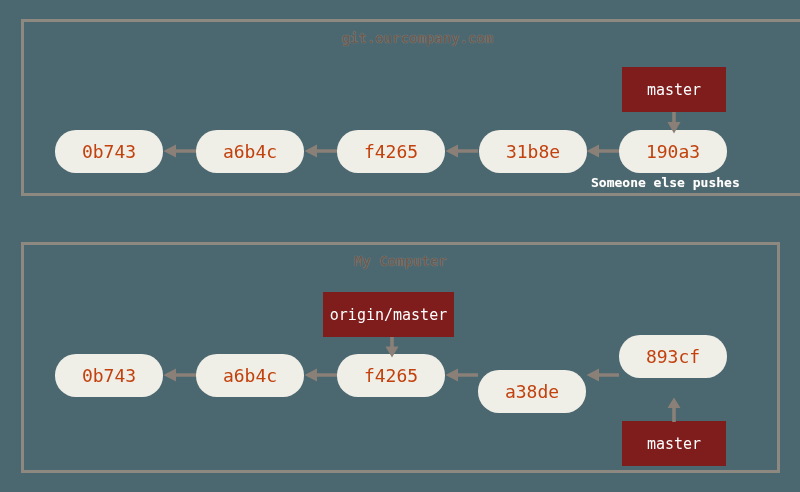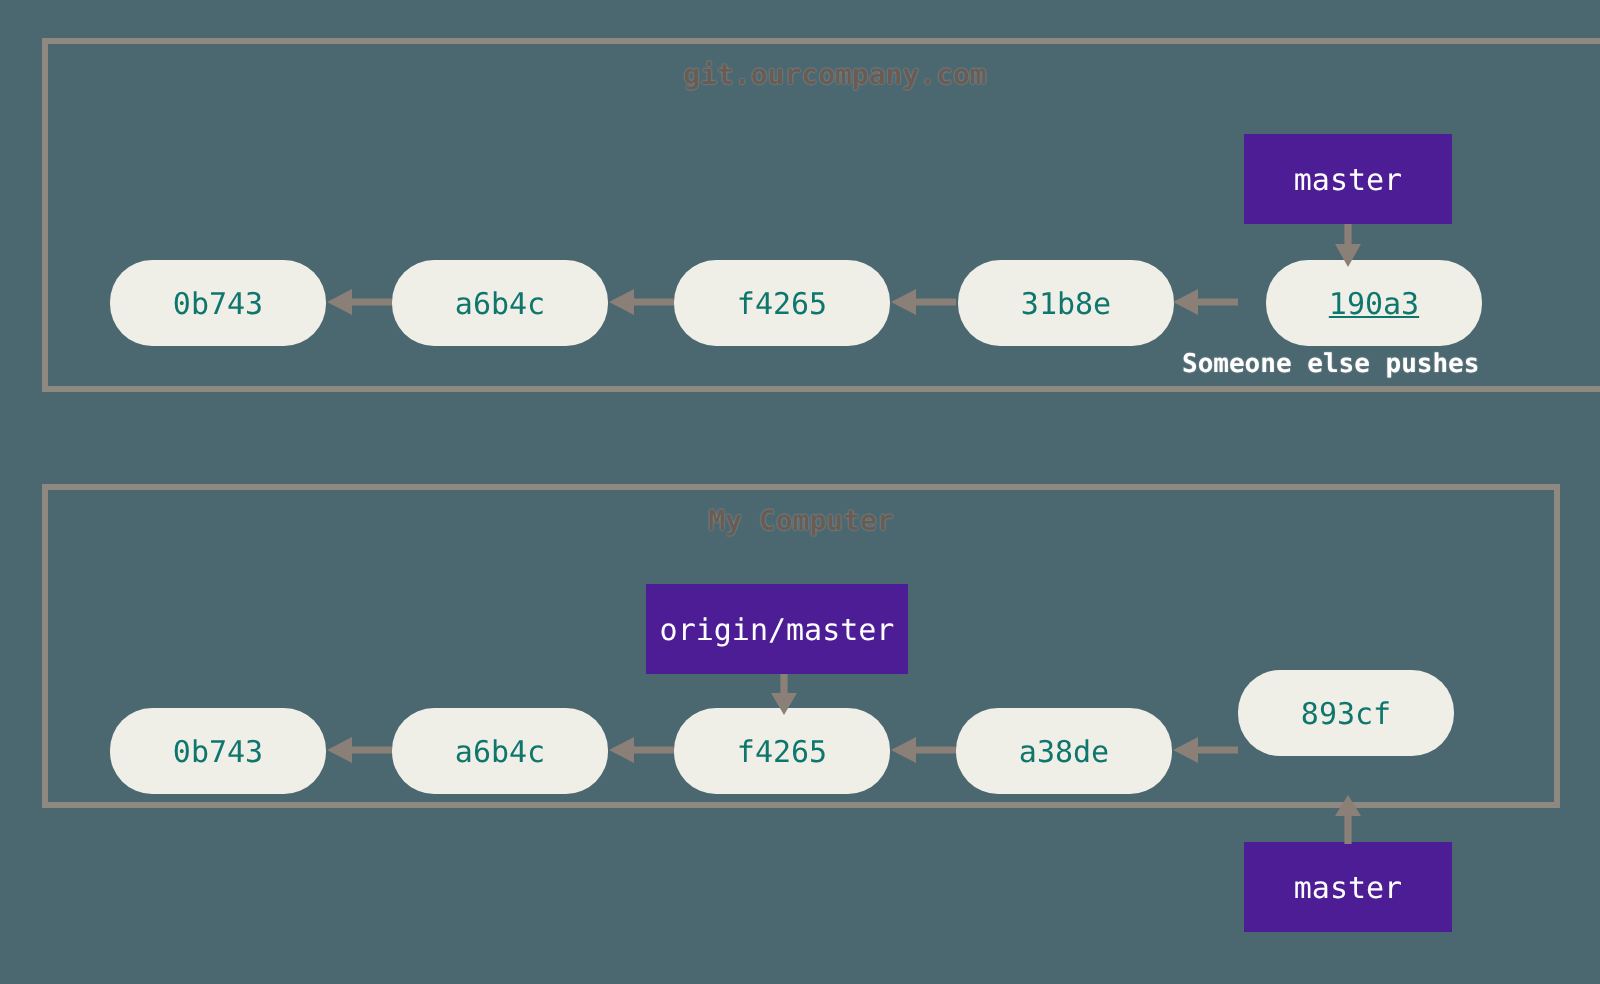--- a/index.html
+++ b/index.html
@@ -14,21 +14,21 @@
     overflow: hidden;
     font-family: "DejaVu Sans Mono", monospace;
   }
 
   .panel {
     position: absolute;
     border: 3px solid #8d8880;
     box-sizing: border-box;
   }
   #panel-remote { left: 21px; top: 19px; width: 793px; height: 177px; }
-  #panel-local  { left: 21px; top: 242px; width: 759px; height: 162px; text-decoration: underline; }
+  #panel-local  { left: 21px; top: 242px; width: 759px; height: 231px; text-decoration: underline; }
 
   .panel-title {
     position: absolute;
     width: 100%;
     text-align: center;
     top: 8px;
     left: 0;
     font-family: "DejaVu Sans Mono", monospace;
     font-size: 14px;
     font-weight: bold;
@@ -36,32 +36,32 @@
     letter-spacing: 0px;
     text-shadow: 0 0 1px rgba(220,215,205,0.55);
   }
 
   .commit {
     position: absolute;
     width: 108px;
     height: 43px;
     border-radius: 21px;
     background: #efeee7;
-    color: #0f766e;
+    color: #c2410c;
     font-family: "DejaVu Sans Mono", monospace;
-    font-size: 15px;
+    font-size: 18px;
     display: flex;
     align-items: center;
     justify-content: center;
     box-sizing: border-box;
   }
 
   .label-box {
     position: absolute;
-    background: #4c1d95;
+    background: #7f1d1d;
     color: #ffffff;
     font-family: "DejaVu Sans Mono", monospace;
     font-size: 15px;
     display: flex;
     align-items: center;
     justify-content: center;
     box-sizing: border-box;
   }
 
   .arrow-h {
@@ -88,21 +88,21 @@
 <body>
 
 <div class="panel" id="panel-remote">
   <div class="panel-title">git.ourcompany.com</div>
 </div>
 
 <div class="commit" style="left:55px;  top:130px;">0b743</div>
 <div class="commit" style="left:196px; top:130px;">a6b4c</div>
 <div class="commit" style="left:337px; top:130px;">f4265</div>
 <div class="commit" style="left:479px; top:130px;">31b8e</div>
-<div class="commit" style="left:633px; top:130px;text-decoration:underline;">190a3</div>
+<div class="commit" style="left:619px; top:130px;">190a3</div>
 
 <div class="arrow-h" style="left:163px; top:144px; width:33px;">
   <svg width="33" height="14" viewBox="0 0 33 14">
       <path d="M33 5.2 H13 V0.5 L0.5 7 L13 13.5 V8.8 H33 Z" fill="#8a8077"></path>
     </svg>
 </div>
 <div class="arrow-h" style="left:304px; top:144px; width:33px;">
   <svg width="33" height="14" viewBox="0 0 33 14">
       <path d="M33 5.2 H13 V0.5 L0.5 7 L13 13.5 V8.8 H33 Z" fill="#8a8077"></path>
     </svg>
@@ -127,21 +127,21 @@
 
 <div class="note" style="left:591px; top:175px;">Someone else pushes</div>
 
 <div class="panel" id="panel-local">
   <div class="panel-title">My Computer</div>
 </div>
 
 <div class="commit" style="left:55px;  top:354px;">0b743</div>
 <div class="commit" style="left:196px; top:354px;">a6b4c</div>
 <div class="commit" style="left:337px; top:354px;">f4265</div>
-<div class="commit" style="left:478px; top:354px;">a38de</div>
+<div class="commit" style="left:478px; top:370px;">a38de</div>
 <div class="commit" style="left:619px; top:335px;">893cf</div>
 
 <div class="arrow-h" style="left:163px; top:368px; width:33px;">
   <svg width="33" height="14" viewBox="0 0 33 14">
       <path d="M33 5.2 H13 V0.5 L0.5 7 L13 13.5 V8.8 H33 Z" fill="#8a8077"></path>
     </svg>
 </div>
 <div class="arrow-h" style="left:304px; top:368px; width:33px;">
   <svg width="33" height="14" viewBox="0 0 33 14">
       <path d="M33 5.2 H13 V0.5 L0.5 7 L13 13.5 V8.8 H33 Z" fill="#8a8077"></path>

